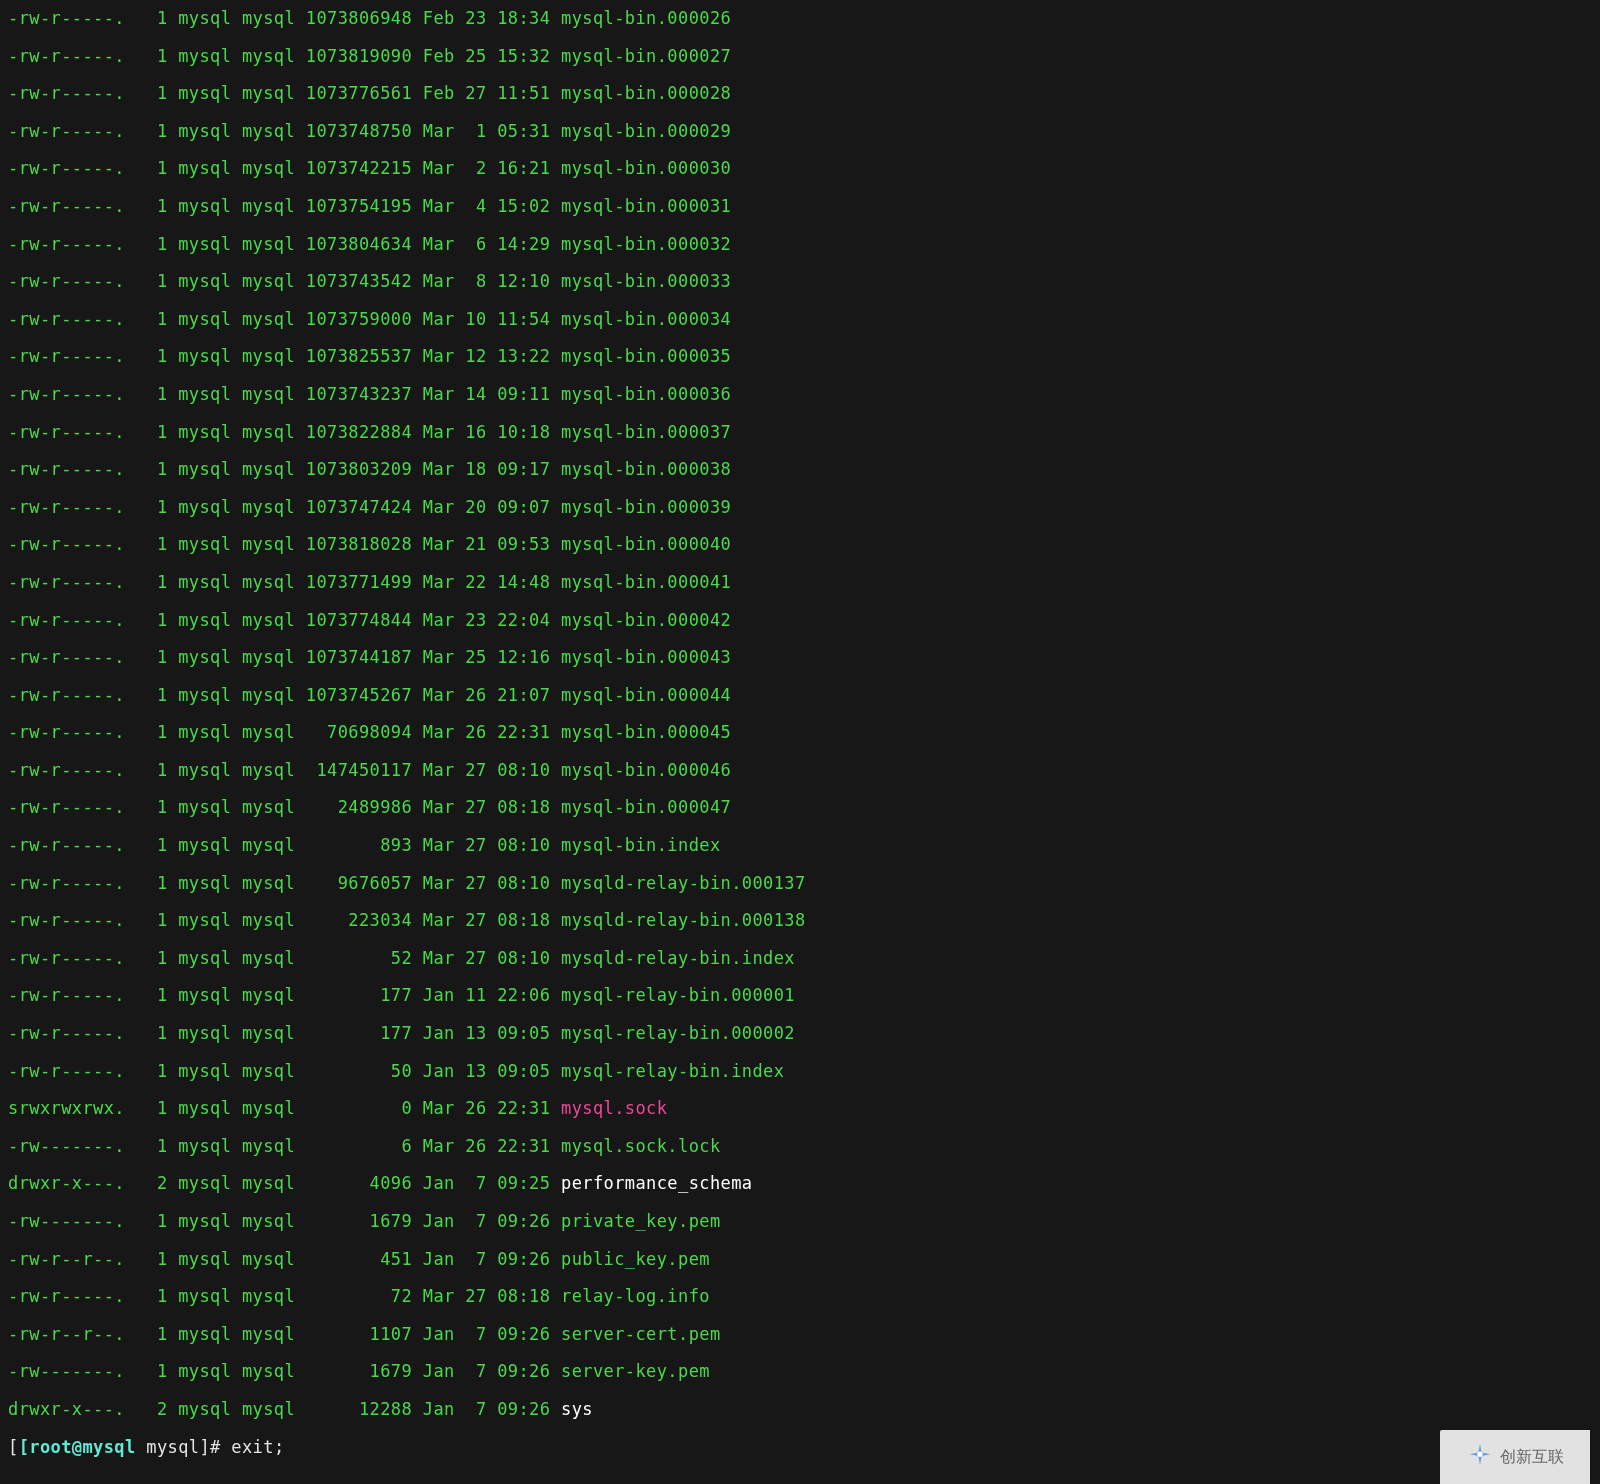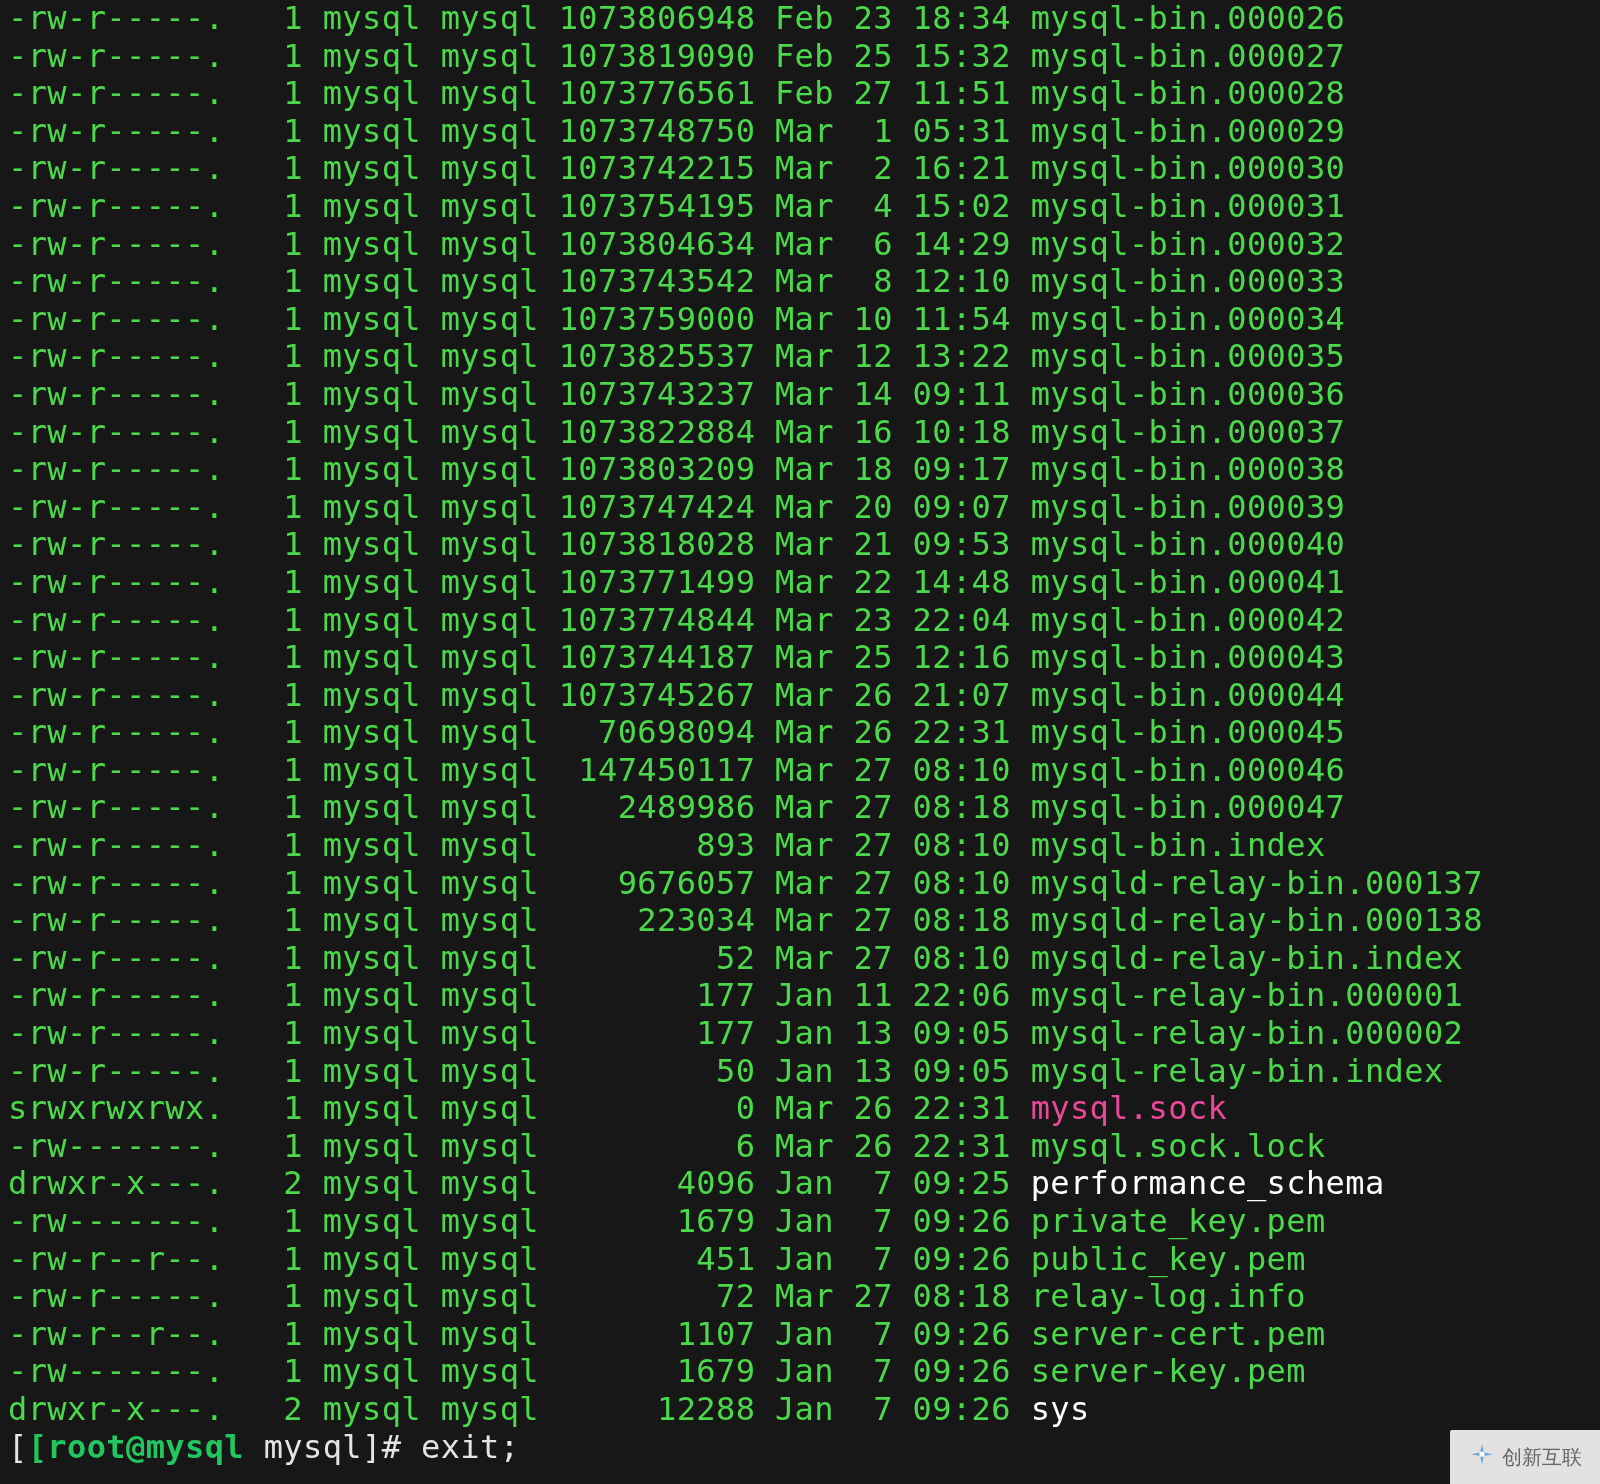--- a/index.html
+++ b/index.html
@@ -5,44 +5,44 @@
   html, body {
     margin: 0;
     padding: 0;
     background: #171717;
     width: 1600px;
     height: 1484px;
     overflow: hidden;
   }
   .terminal {
     font-family: "Menlo", "Consolas", "DejaVu Sans Mono", monospace;
-    font-size: 32px;
+    font-size: 17px;
     line-height: 37.6px;
     white-space: pre;
     color: #4bd94b;
     padding: 0 8px;
     letter-spacing: 0.4px;
   }
   .row { display: block; }
   .magenta { color: #ec4899; }
   .blue    { color: #ffffff; }
   .white   { color: #e4e4e4; }
-  .red     { color: #22c55e; }
+  .red     { color: #5eead4; }
   .prompt-line .red   { font-weight: bold; }
 
   .watermark {
     position: absolute;
-    right: 0;
+    right: 10px;
     bottom: 0;
     width: 150px;
     height: 54px;
     background: rgba(255,255,255,0.88);
     color: #666;
     font-family: "Microsoft YaHei", sans-serif;
-    font-size: 20px;
+    font-size: 16px;
     display: flex;
     align-items: center;
     justify-content: center;
     gap: 6px;
     border-top-left-radius: 2px;
   }
   .watermark svg { flex: 0 0 auto; }
 </style>
 </head>
 <body>

